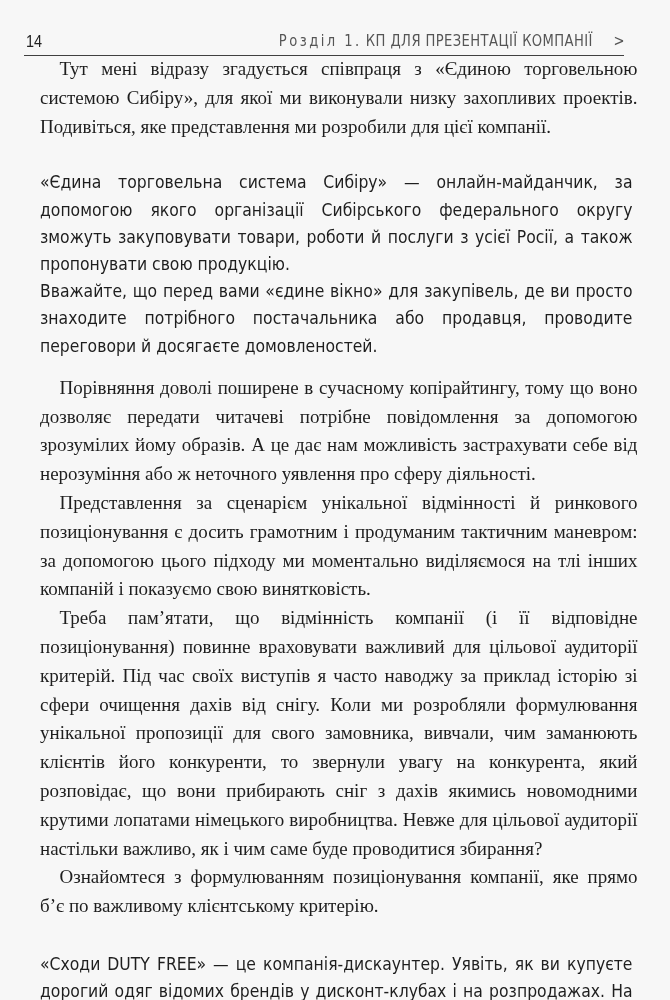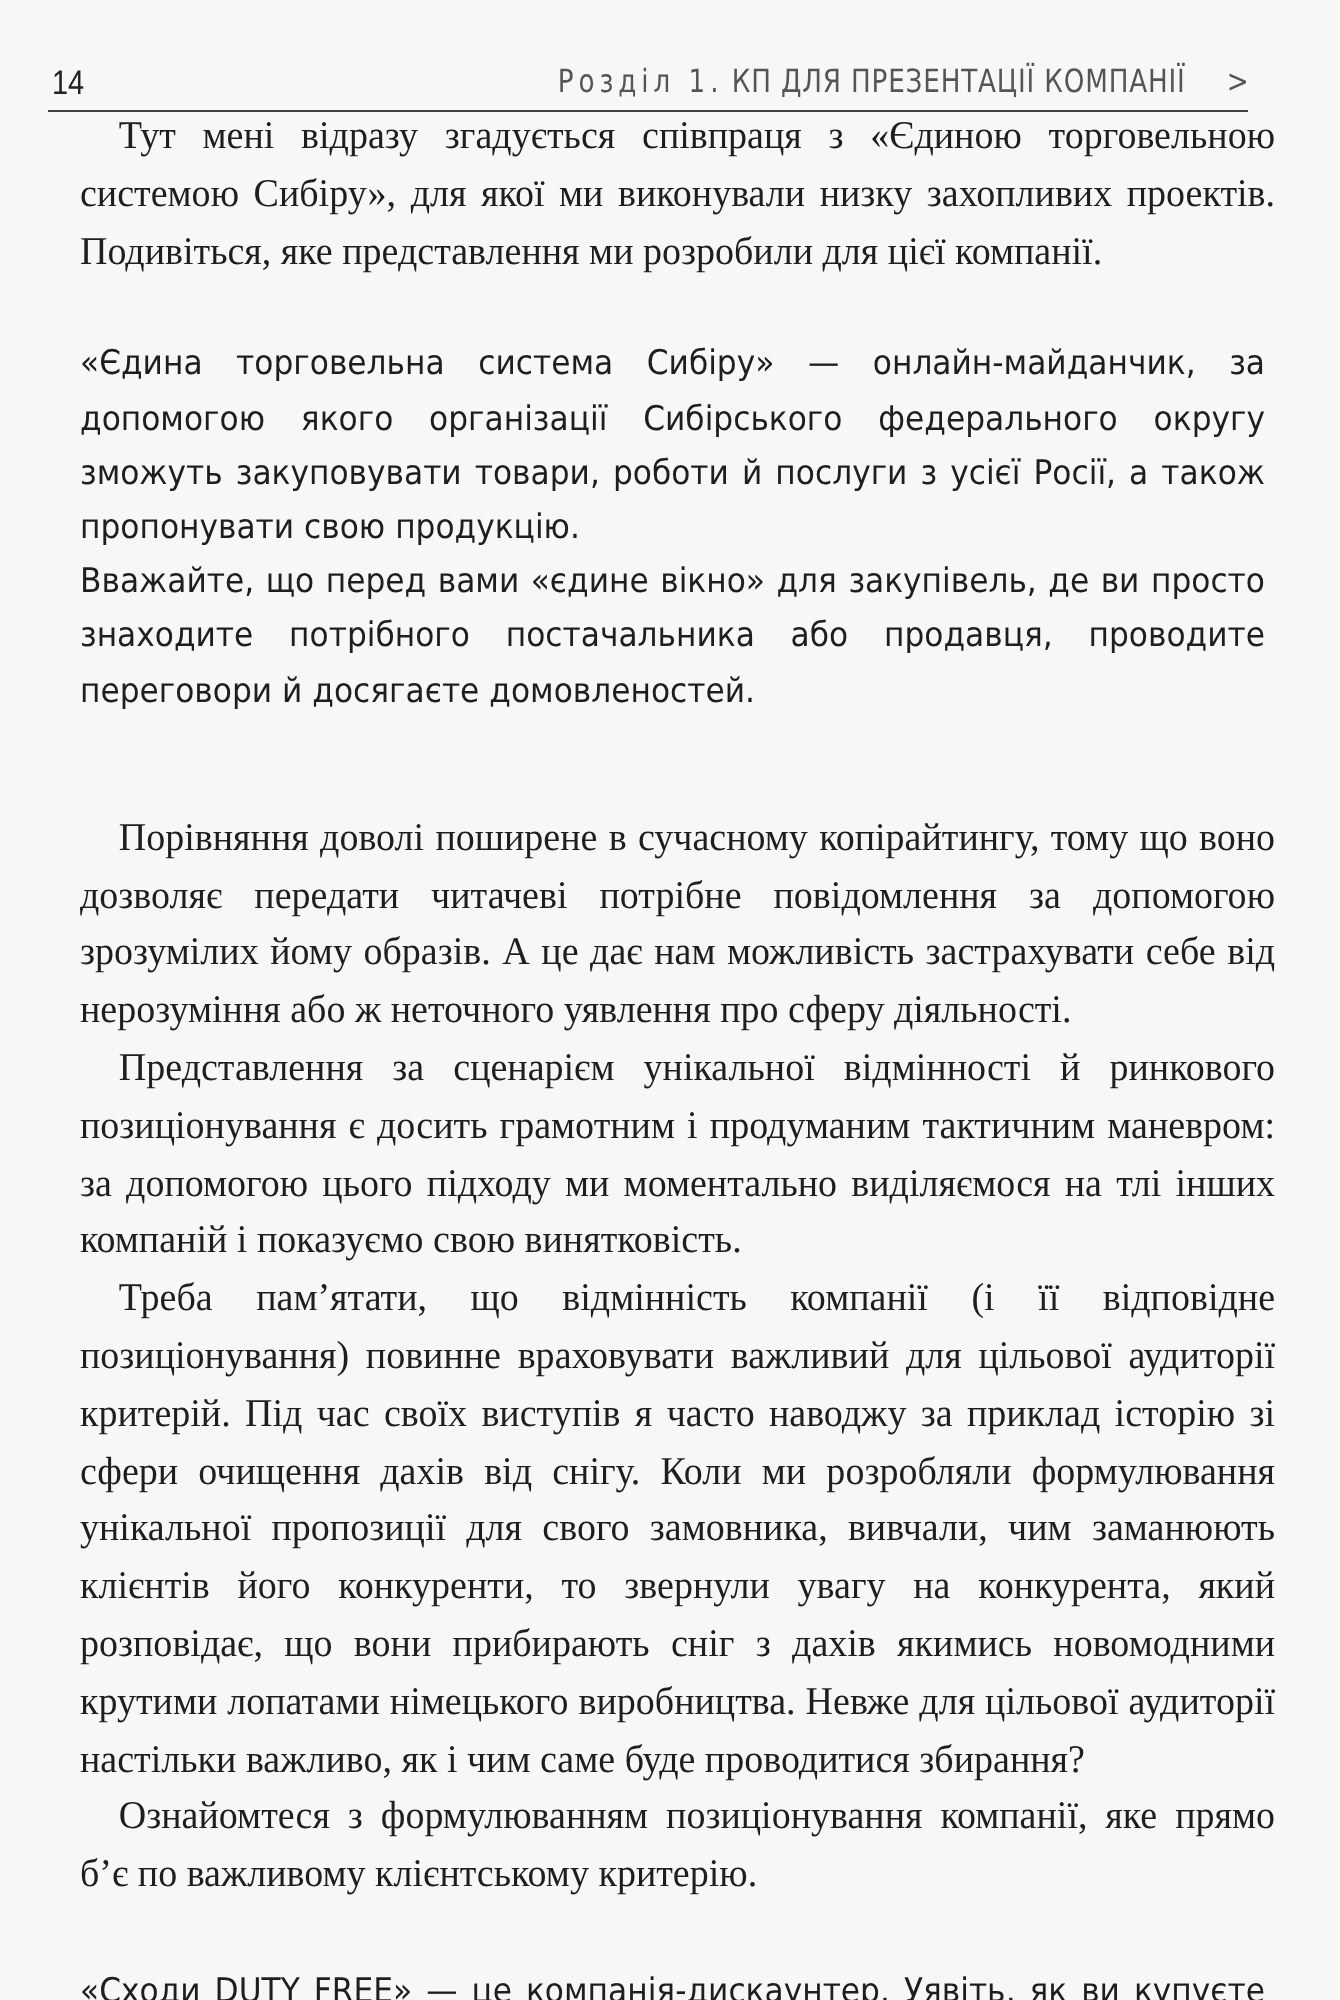--- a/index.html
+++ b/index.html
@@ -47,21 +47,21 @@
   <span class="running-head">
     <span class="rh-chapter">Розділ 1.</span>
     <span class="rh-title">КП ДЛЯ ПРЕЗЕНТАЦІЇ КОМПАНІЇ</span>
     <span class="rh-arrow">&gt;</span>
   </span>
 </div>
 
 <div class="content">
   <p class="serif" style="margin-bottom:28px;">Тут мені відразу згадується співпраця з «Єдиною торговельною системою Сибіру», для якої ми виконували низку захопливих проектів. Подивіться, яке представлення ми розробили для цієї компанії.</p>
 
-  <div style="margin-bottom:46px;">
+  <div style="margin-bottom:14px;">
     <p class="quote">«Єдина торговельна система Сибіру» — онлайн-майданчик, за допомогою якого організації Сибірського федерального округу зможуть закуповувати товари, роботи й послуги з усієї Росії, а також пропонувати свою продукцію.</p>
     <p class="quote">Вважайте, що перед вами «єдине вікно» для закупівель, де ви просто знаходите потрібного постачальника або продавця, проводите переговори й досягаєте домовленостей.</p>
   </div>
 
   <p class="serif">Порівняння доволі поширене в сучасному копірайтингу, тому що воно дозволяє передати читачеві потрібне повідомлення за допомогою зрозумілих йому образів. А це дає нам можливість застрахувати себе від нерозуміння або ж неточного уявлення про сферу діяльності.</p>
   <p class="serif">Представлення за сценарієм унікальної відмінності й ринкового позиціонування є досить грамотним і продуманим тактичним маневром: за допомогою цього підходу ми моментально виділяємося на тлі інших компаній і показуємо свою винятковість.</p>
   <p class="serif">Треба пам’ятати, що відмінність компанії (і її відповідне позиціонування) повинне враховувати важливий для цільової аудиторії критерій. Під час своїх виступів я часто наводжу за приклад історію зі сфери очищення дахів від снігу. Коли ми розробляли формулювання унікальної пропозиції для свого замовника, вивчали, чим заманюють клієнтів його конкуренти, то звернули увагу на конкурента, який розповідає, що вони прибирають сніг з дахів якимись новомодними крутими лопатами німецького виробництва. Невже для цільової аудиторії настільки важливо, як і чим саме буде проводитися збирання?</p>
   <p class="serif" style="margin-bottom:30px;">Ознайомтеся з формулюванням позиціонування компанії, яке прямо б’є по важливому клієнтському критерію.</p>
 
   <div>

